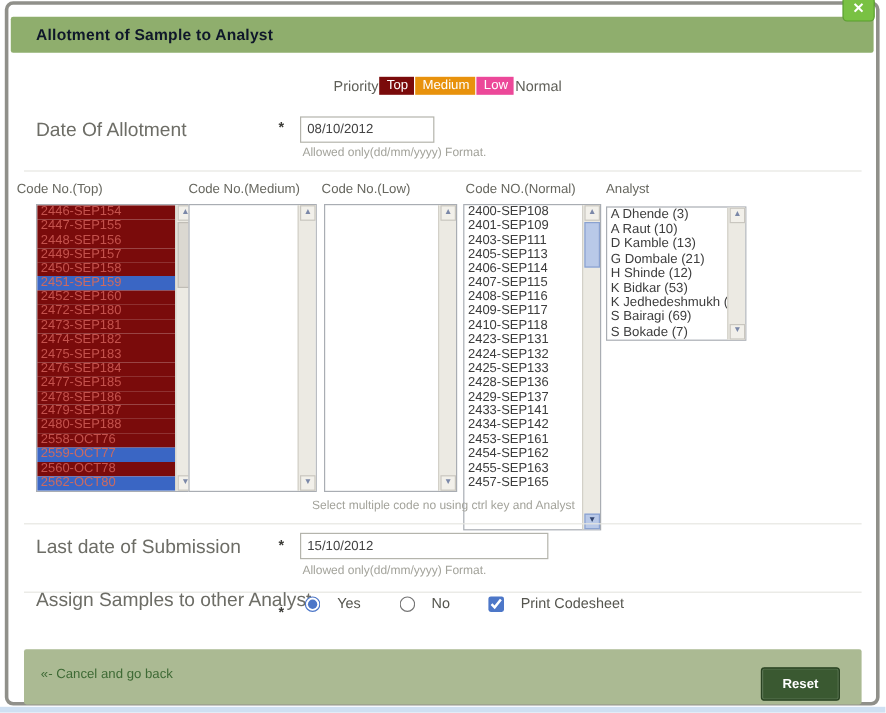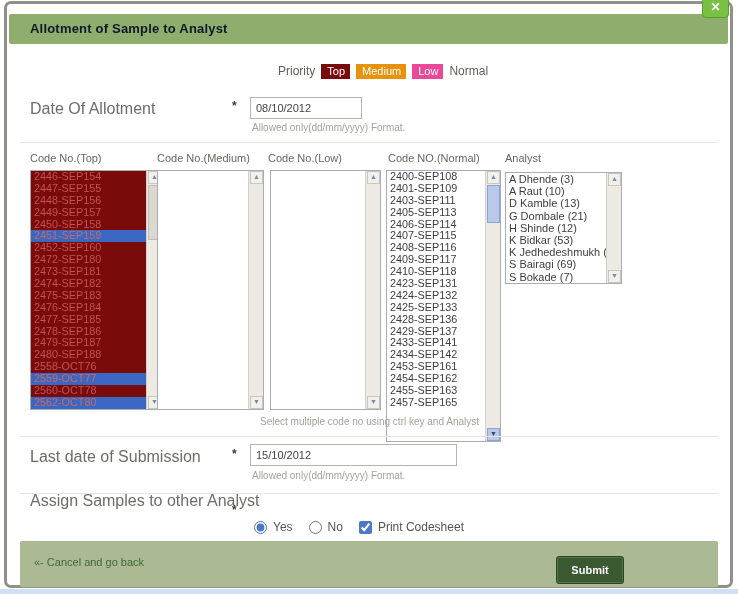--- a/index.html
+++ b/index.html
@@ -16,21 +16,21 @@
 
   
   .titlebar{left:9px;top:14px;width:719px;height:30px;background:#8fae6d;border-radius:2px}
   .title{position:absolute;left:21px;top:0;line-height:30px;color:#0f172a;
          font-size:13px;font-weight:bold;letter-spacing:.2px}
   .close{left:702px;top:-3px;width:27px;height:21px;background:#79c143;border:1px solid #5a9e2f;
          border-radius:4px;color:#fff;font-size:12px;font-weight:bold;text-align:center;
          line-height:19px;z-index:5;cursor:pointer;box-sizing:border-box}
 
   
-  .p-row{left:278px;top:64px;display:flex;gap:6px;
+  .p-row{left:278px;top:64px;display:flex;align-items:center;gap:1px;
          font-size:12px;color:#5f5f58}
   .badge{padding:1px 5px 2px 6px;font-size:11px;color:#fff}
   .badge-top{background:#7a0b0b}
   .badge-med{background:#e8920c}
   .badge-low{background:#ec4899}
 
   
   .lbl{font-size:16px;color:#6d6d66}
   .req{font-size:12px;color:#3c3c38;font-weight:bold}
   .txt-input{position:absolute;border:1px solid #b4b4ac;height:22px;box-sizing:border-box;
@@ -62,21 +62,21 @@
           text-align:center;color:#7b88a8;cursor:pointer}
   .sb-top{top:0}
   .sb-bot{bottom:0}
   .sb-thumb{position:absolute;left:1px;top:14px;width:13px;background:#dbd8d1;
             border:1px solid #c0bdb6;box-sizing:border-box}
   .lc-top .sb-thumb{height:55px}
   .lc-normal .sb-thumb{height:38px;background:#b9c9e8;border-color:#8aa2d0}
   .lc-normal .sb-bot{background:#b9c9e8;border-color:#8aa2d0;color:#33456e}
 
   
-  .assign-controls{left:254px;top:520px;display:flex;align-items:center;gap:4px;
+  .assign-controls{left:254px;top:496px;display:flex;align-items:center;gap:12px;
                    font-size:12px;color:#55554e}
   .assign-controls input{width:13px;height:13px;margin:0 2px 0 0;accent-color:#4d77c8}
   .assign-controls .gap{width:8px}
 
   
   .footer{left:20px;top:541px;width:698px;height:46px;background:#abba93;border-radius:2px}
   .cancel-link{position:absolute;left:14px;top:15px;font-size:11px;color:#3e6a35;
                text-decoration:none;cursor:pointer}
   .btn{position:absolute;top:15px;height:28px;background:#3a5931;border:1px solid #2a4323;
        box-shadow:inset 0 0 0 1px rgba(255,255,255,.16);color:#fff;font-size:11px;
@@ -104,21 +104,21 @@
   <span>Normal</span>
 </div>
 
 <span class="abs lbl" style="left:30px;top:100px">Date Of Allotment</span>
 <span class="abs req" style="left:232px;top:99px">*</span>
 <input class="txt-input" style="left: 250px; top: 97px; width: 112px;" value="08/10/2012">
 <span class="abs hint" style="left:252px;top:122px">Allowed only(dd/mm/yyyy) Format.</span>
 
 <div class="abs divider" style="left:20px;top:142px;width:698px"></div>
 
-<span class="abs col-hdr" style="left:30px;top:152px">Code No.(Top)</span>
+<span class="abs col-hdr" style="left:14px;top:152px">Code No.(Top)</span>
 <span class="abs col-hdr" style="left:157px;top:152px">Code No.(Medium)</span>
 <span class="abs col-hdr" style="left:268px;top:152px">Code No.(Low)</span>
 <span class="abs col-hdr" style="left:388px;top:152px">Code NO.(Normal)</span>
 <span class="abs col-hdr" style="left:505px;top:152px">Analyst</span>
 
 <div class="listbox lc-top">
   <div class="opts">
       <div class="opt opt-top">2446-SEP154</div>
       <div class="opt opt-top">2447-SEP155</div>
       <div class="opt opt-top">2448-SEP156</div>
@@ -230,14 +230,14 @@
   <span class="gap"></span>
   <input type="radio" name="assign" style="">
   <span>No</span>
   <span class="gap"></span>
   <input type="checkbox" checked="" style="">
   <span>Print Codesheet</span>
 </div>
 
 <div class="abs footer">
   <a class="cancel-link">«- Cancel and go back</a>
-  <button class="btn btn-submit">Submit</button>
+  <button class="btn btn-reset">Reset</button>
 </div>
 
 </body></html>

